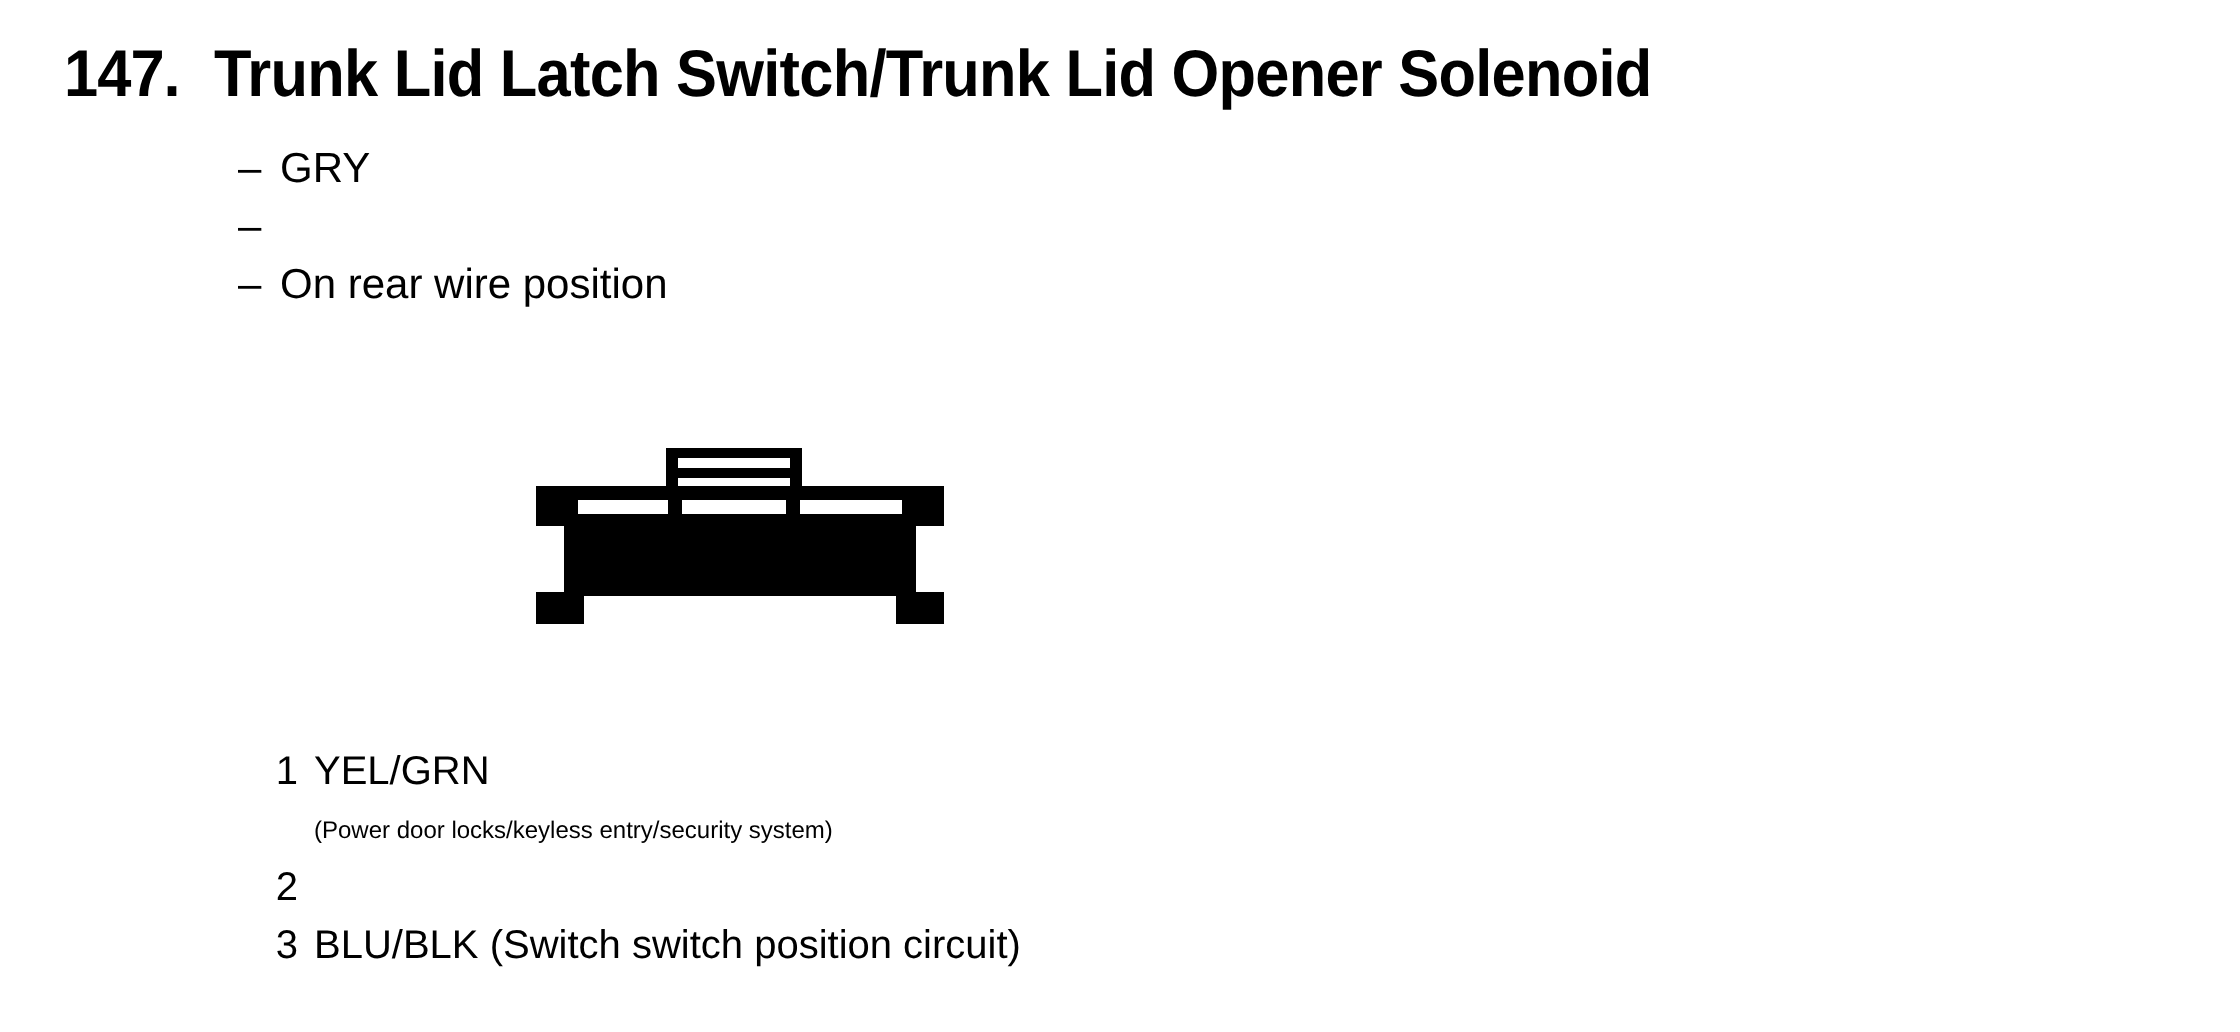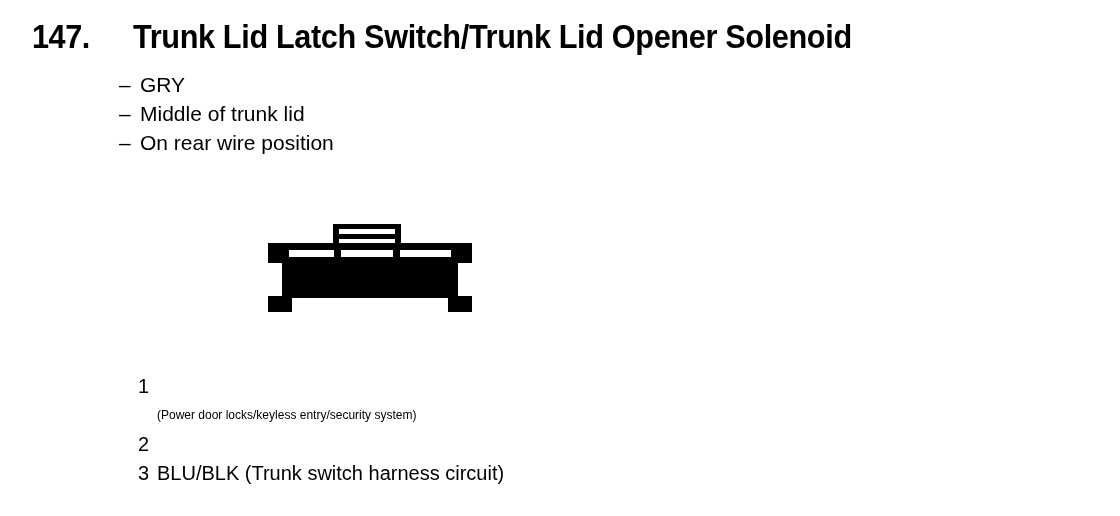--- a/index.html
+++ b/index.html
@@ -18,21 +18,20 @@
   }
 
   
   .title-row {
     position: absolute;
     left: 32px;
     top: 18px;
     display: flex;
     align-items: flex-start;
     white-space: nowrap;
-    gap: 26px;
   }
   .title-num {
     font-size: 33px;
     font-weight: bold;
     letter-spacing: -0.5px;
     transform: scaleX(0.93);
     transform-origin: left center;
   }
   .title-text {
     font-size: 33px;
@@ -110,21 +109,20 @@
   <span class="title-text">Trunk Lid Latch Switch/Trunk Lid Opener Solenoid</span>
 </div>
 
 <div class="bullets">
   <div class="bullet-item">
     <span class="bullet-dash">–</span>
     <span class="bullet-label">GRY</span>
   </div>
   <div class="bullet-item">
     <span class="bullet-dash">–</span>
-    <span class="bullet-label">Middle of trunk lid</span>
   </div>
   <div class="bullet-item">
     <span class="bullet-dash">–</span>
     <span class="bullet-label">On rear wire position</span>
   </div>
 </div>
 
 <div class="connector">
   <svg width="216" height="100" viewBox="0 0 216 100" xmlns="http://www.w3.org/2000/svg">
 
@@ -170,24 +168,25 @@
 
     <text x="49" y="58" font-family="Liberation Sans, sans-serif" font-size="17" font-weight="bold" text-anchor="middle" fill="#000000">1</text>
     <text x="105" y="58" font-family="Liberation Sans, sans-serif" font-size="17" font-weight="bold" text-anchor="middle" fill="#000000">2</text>
     <text x="163" y="58" font-family="Liberation Sans, sans-serif" font-size="17" font-weight="bold" text-anchor="middle" fill="#000000">3</text>
   </svg>
 </div>
 
 <div class="legend">
   <div class="legend-row">
     <span class="legend-num">1</span>
+    <span class="legend-label">YEL/GRN</span>
   </div>
   <div class="legend-sub">(Power door locks/keyless entry/security system)</div>
 
   <div class="legend-row">
     <span class="legend-num">2</span>
   </div>
 
   <div class="legend-row">
     <span class="legend-num">3</span>
-    <span class="legend-label">BLU/BLK (Trunk switch harness circuit)</span>
+    <span class="legend-label">BLU/BLK (Switch switch position circuit)</span>
   </div>
 </div>
 
 </body></html>

